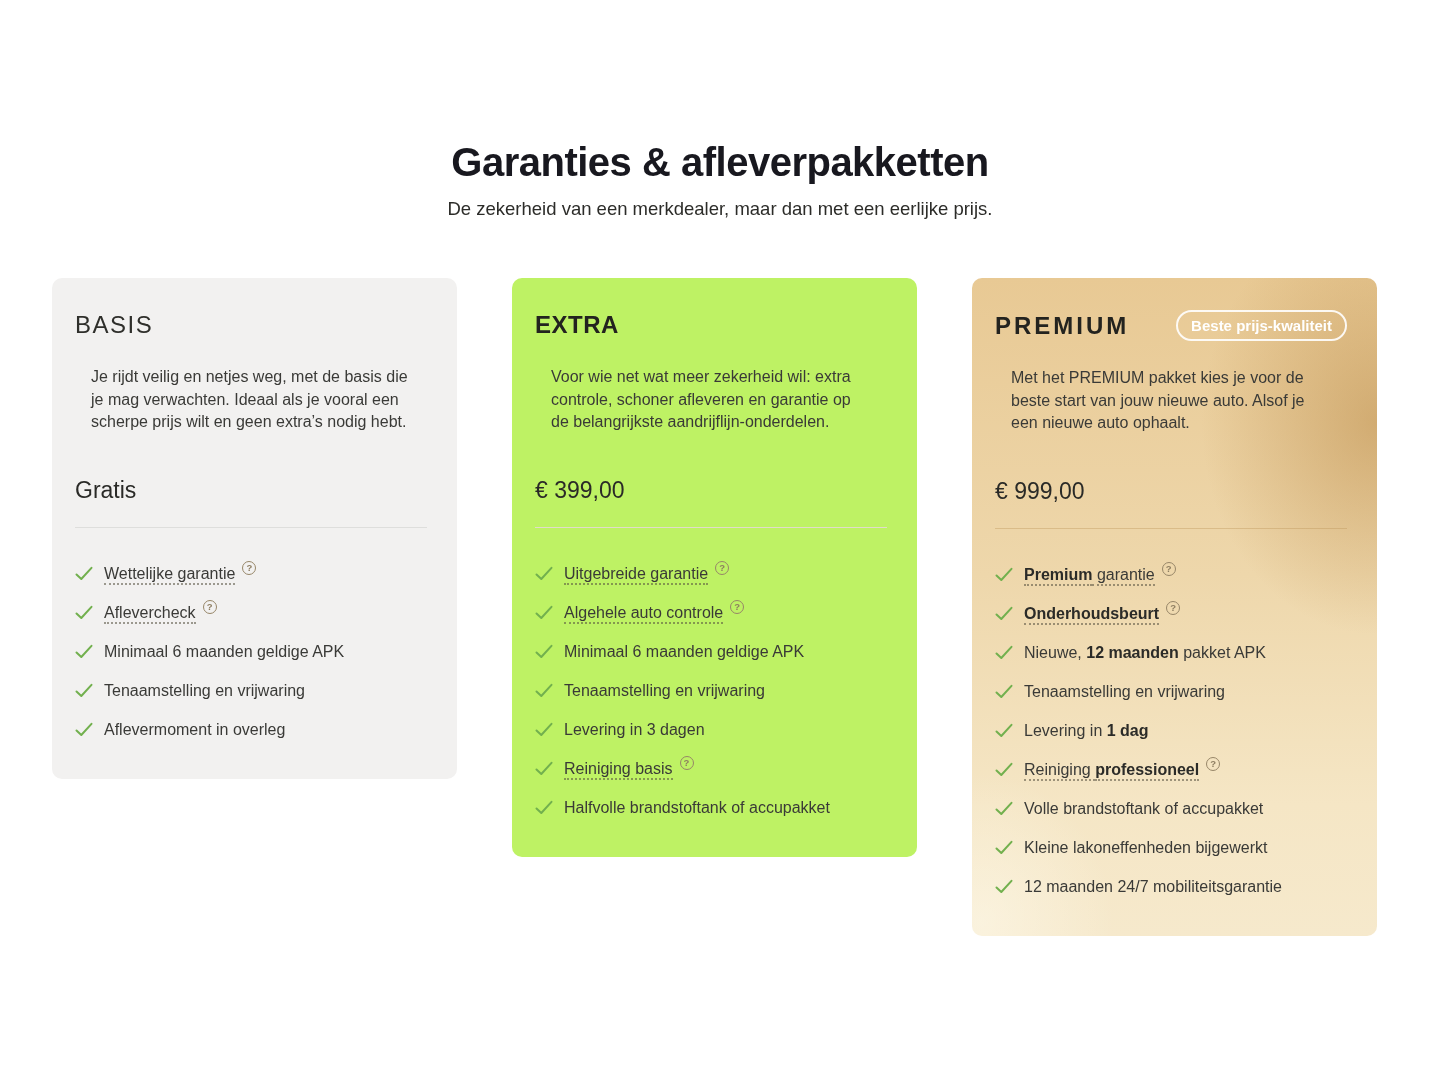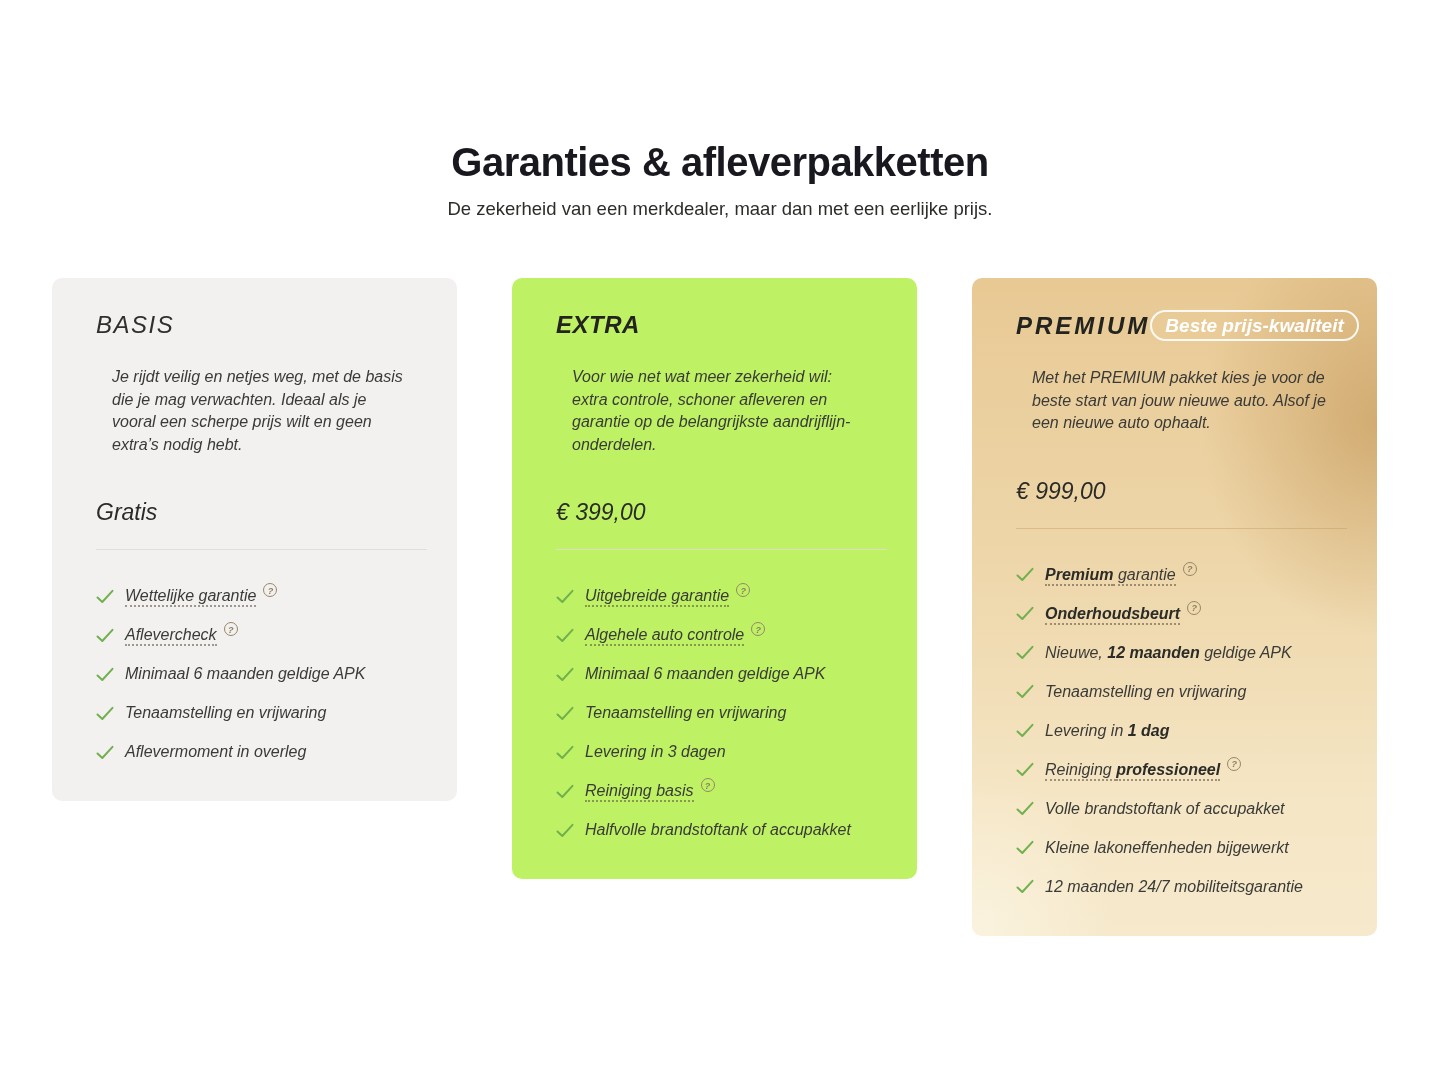--- a/index.html
+++ b/index.html
@@ -34,23 +34,22 @@
     gap: 55px;
     padding: 0 52px;
     margin-top: 58px;
     align-items: flex-start;
   }
   .card {
     width: 405px;
     flex: 0 0 405px;
     box-sizing: border-box;
     border-radius: 10px;
-    padding: 32px 30px 40px 44px;
+    padding: 32px 30px 40px 23px;
     position: relative;
-    font-style: italic;
   }
   .card.basis  { background: #f2f1f0; }
   .card.extra  { background: #bef264; }
   .card.premium {
     background:
       radial-gradient(70% 52% at 100% 22%, rgba(182,132,64,0.48) 0%, rgba(182,132,64,0) 62%),
       radial-gradient(55% 38% at 2% 98%, rgba(255,252,240,0.50) 0%, rgba(255,252,240,0) 60%),
       linear-gradient(180deg, #e8c994 0%, #eed7ab 45%, #f5e6c5 80%, #f6e9cc 100%);
   }
 
@@ -67,21 +66,21 @@
     line-height: 28px;
   }
   .card.basis h2   { font-weight: 400; letter-spacing: 1.5px; color: #2f2f2b; }
   .card.extra h2   { font-weight: 800; letter-spacing: 0.5px; }
   .card.premium h2 { font-weight: 800; letter-spacing: 3px; }
 
   .badge {
     border: 2px solid rgba(255,255,255,0.9);
     color: #ffffff;
     font-weight: 700;
-    font-size: 19px;
+    font-size: 15px;
     line-height: 13px;
     padding: 7px 13px;
     border-radius: 17px;
     white-space: nowrap;
   }
 
   .desc {
     margin: 26px 16px 0;
     font-size: 16px;
     line-height: 22.5px;
@@ -302,21 +301,21 @@
             </span>
             <span class="label"><span class="b u">Onderhoudsbeurt</span></span>
             <span class="help">?</span>
           </li>
           <li class="feature">
             <span class="check">
               <svg width="18" height="15" viewBox="0 0 18 15">
                 <path d="M1.5 8.5 L6.3 13 L16.5 1.8" fill="none" stroke="#72b04e" stroke-width="2" stroke-linecap="round" stroke-linejoin="round"></path>
               </svg>
             </span>
-            <span class="label"><span>Nieuwe, </span><span class="b">12 maanden</span><span> geldige APK</span></span>
+            <span class="label"><span>Nieuwe, </span><span class="b">12 maanden</span><span> pakket APK</span></span>
           </li>
           <li class="feature">
             <span class="check">
               <svg width="18" height="15" viewBox="0 0 18 15">
                 <path d="M1.5 8.5 L6.3 13 L16.5 1.8" fill="none" stroke="#72b04e" stroke-width="2" stroke-linecap="round" stroke-linejoin="round"></path>
               </svg>
             </span>
             <span class="label"><span>Tenaamstelling en vrijwaring</span></span>
           </li>
           <li class="feature">

